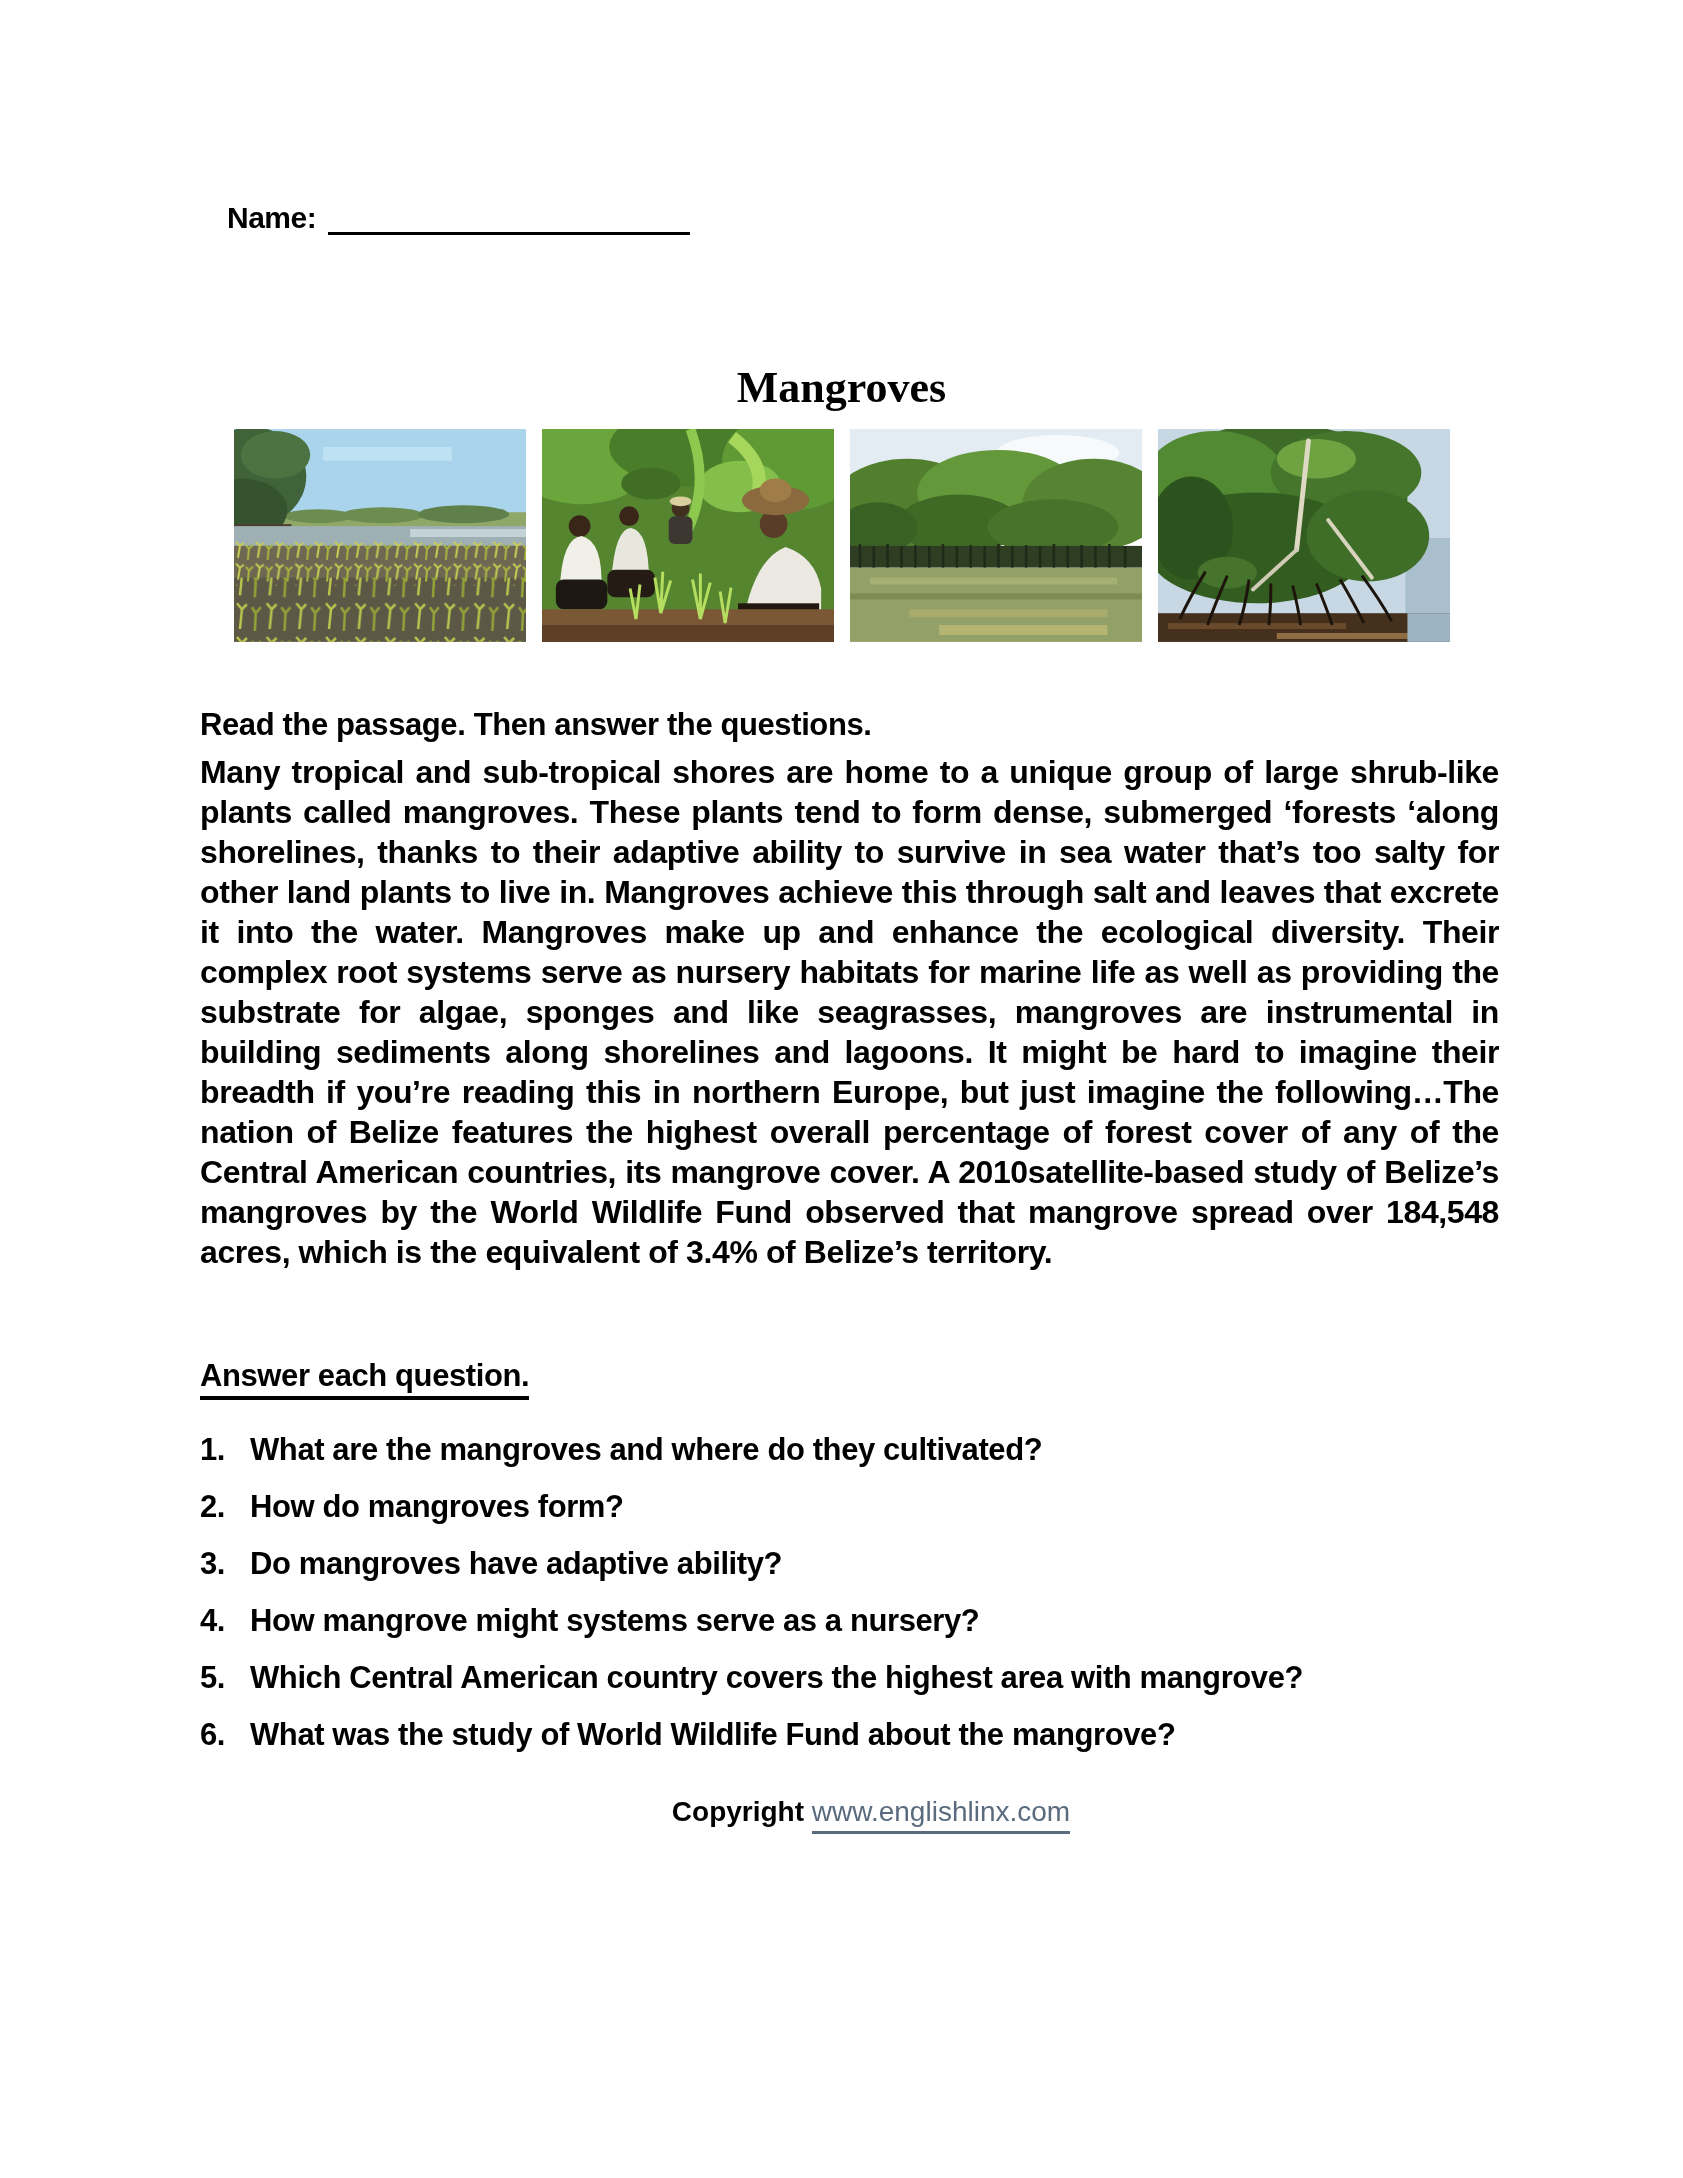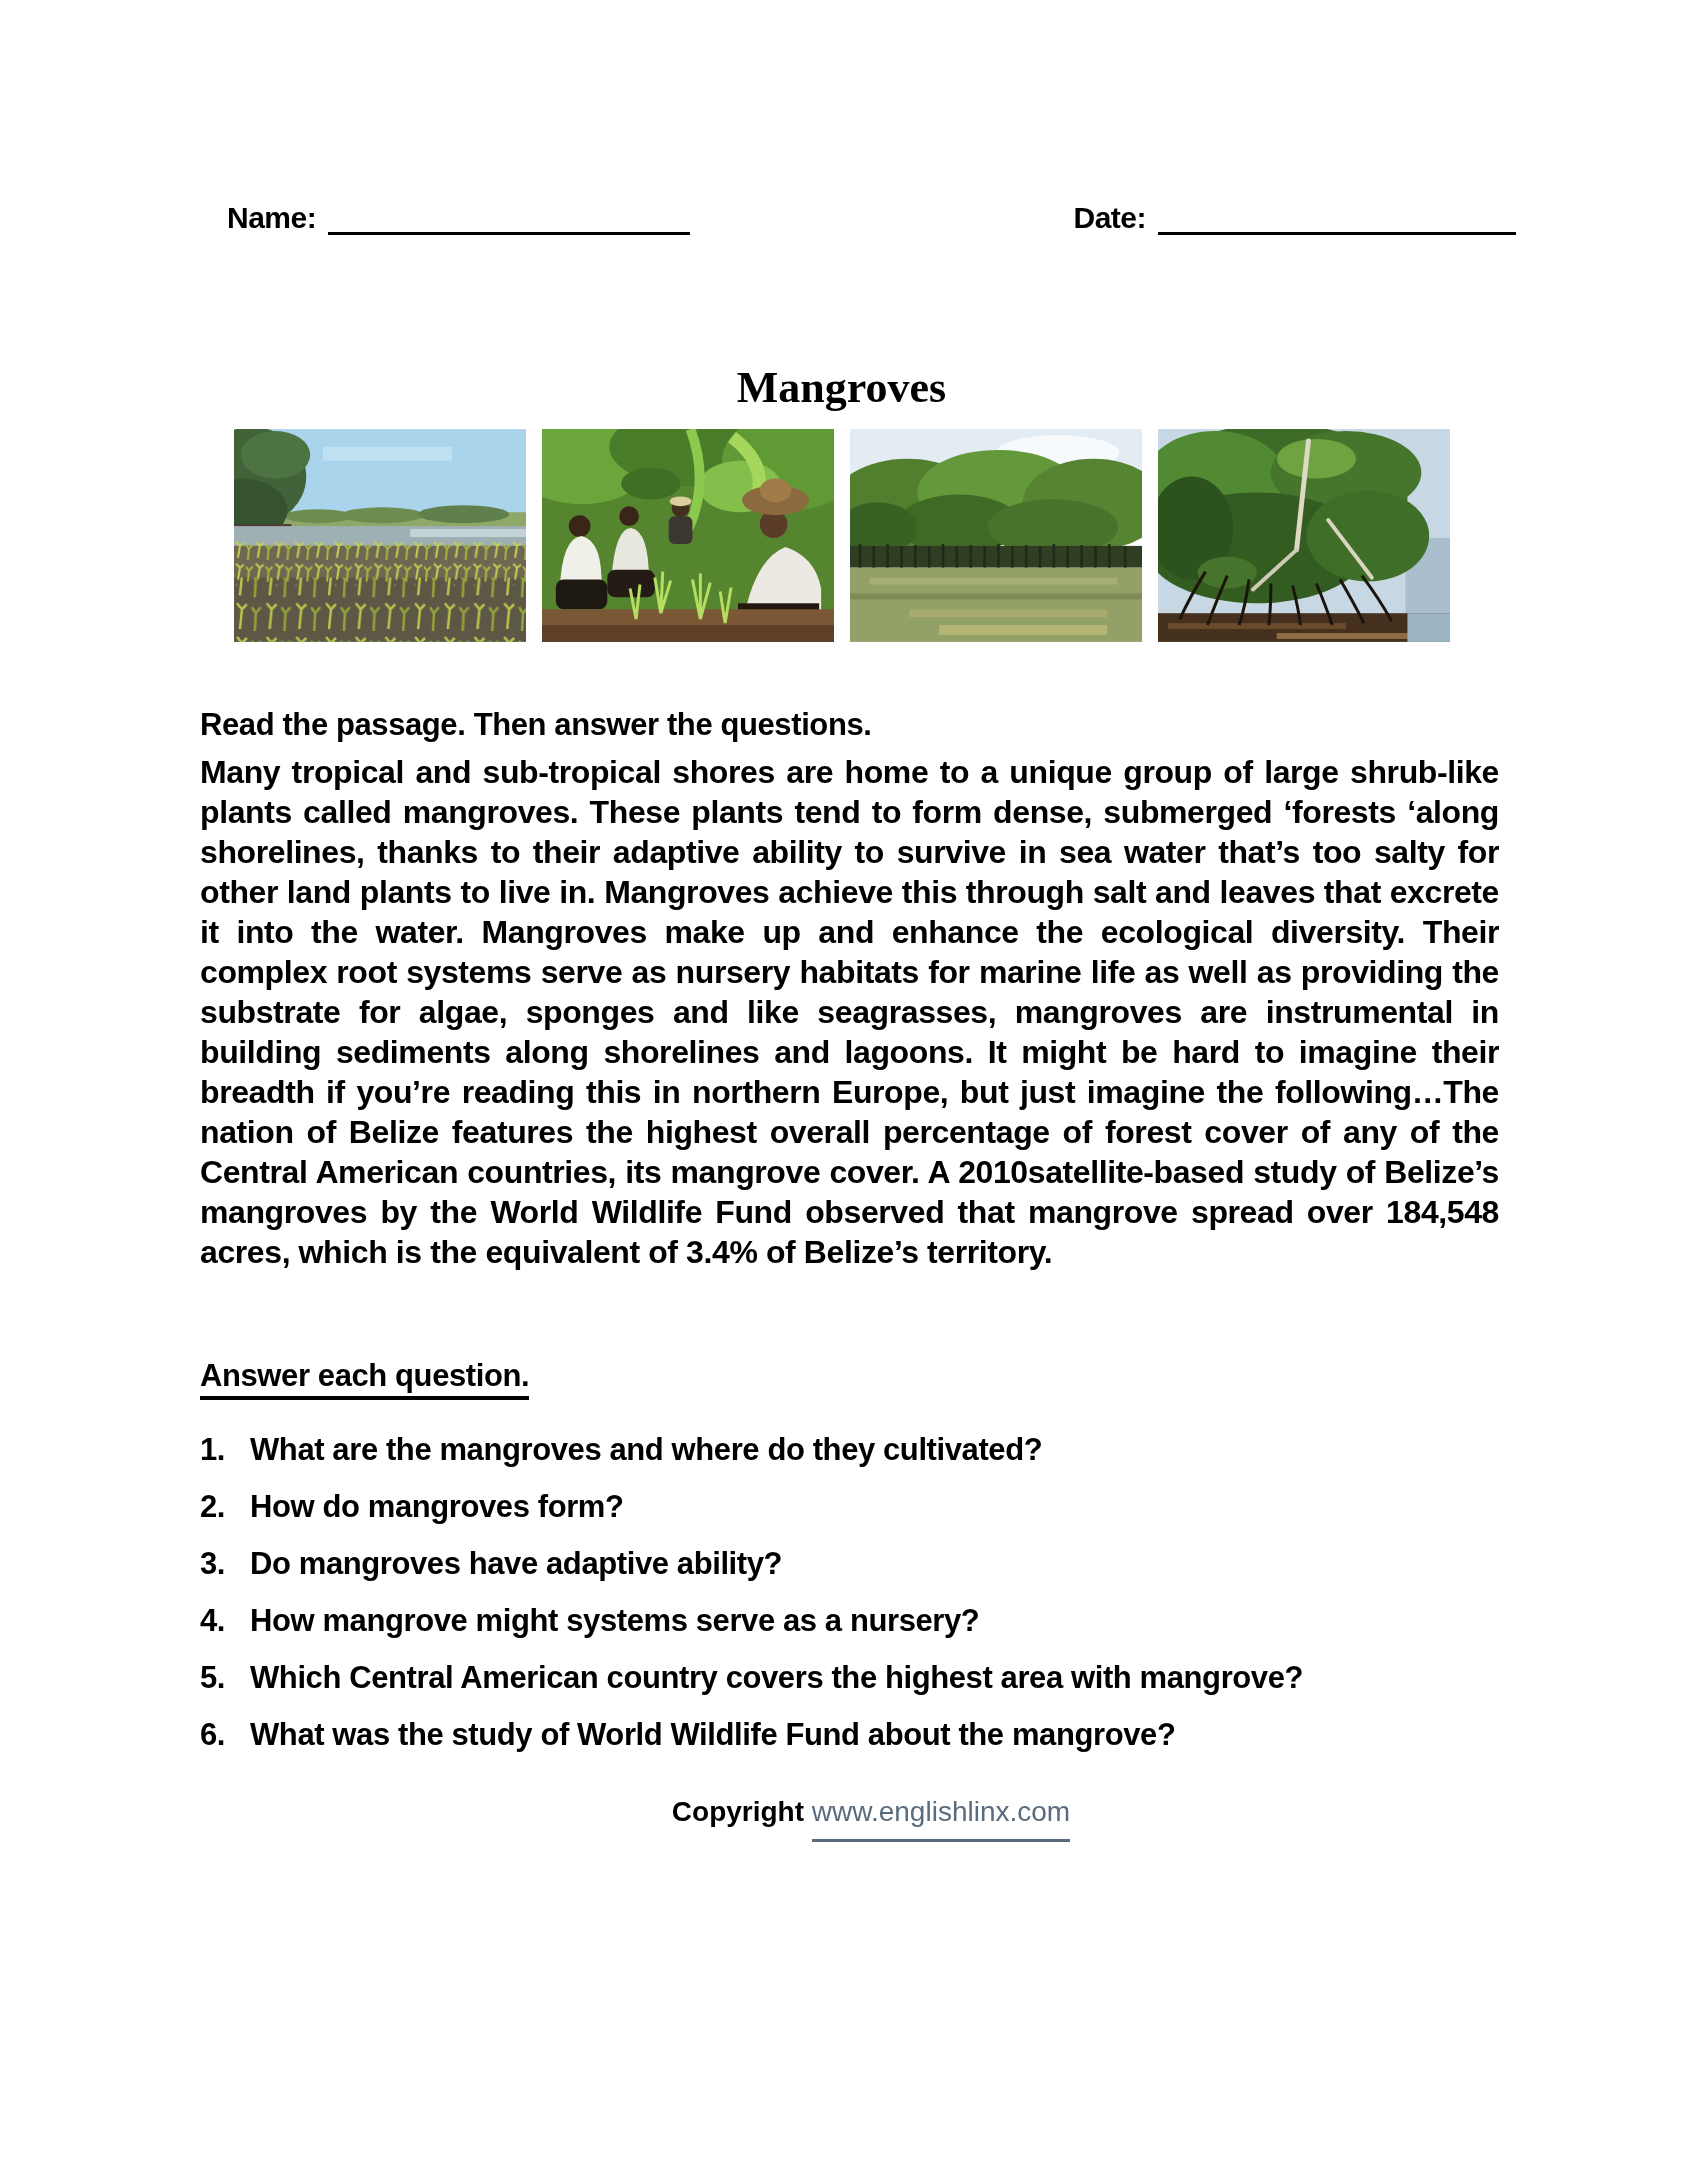--- a/index.html
+++ b/index.html
@@ -85,36 +85,32 @@
   .footer {
     position: absolute; top: 1796px; left: 0; width: 100%;
     text-align: center; font-size: 28px;
     padding-left: 59px;
   }
   .copyright-label { font-weight: bold; }
   .footer a {
     color: var(--link-color);
     text-decoration: none;
     border-bottom: 3px solid var(--link-color);
-    padding-bottom: 12px;
+    padding-bottom: 4px;
   }
 </style>
 </head>
 <body>
 
 <div class="sheet">
 
   <div class="header-row">
     <div class="field">
       <span class="field-label">Name:</span>
       <span class="blank-line blank-name"></span>
-    </div>
-    <div class="field">
-      <span class="field-label">Date:</span>
-      <span class="blank-line blank-date"></span>
     </div>
   </div>
 
   <div class="passage-title">Mangroves</div>
 
   <div class="photo-strip">
 
     <svg class="photo" viewBox="0 0 295 215" xmlns="http://www.w3.org/2000/svg" title="Mangrove seedlings growing in a tidal marsh under blue sky">
       <defs>
         <pattern id="sprouts1" width="20" height="22" patternUnits="userSpaceOnUse">

